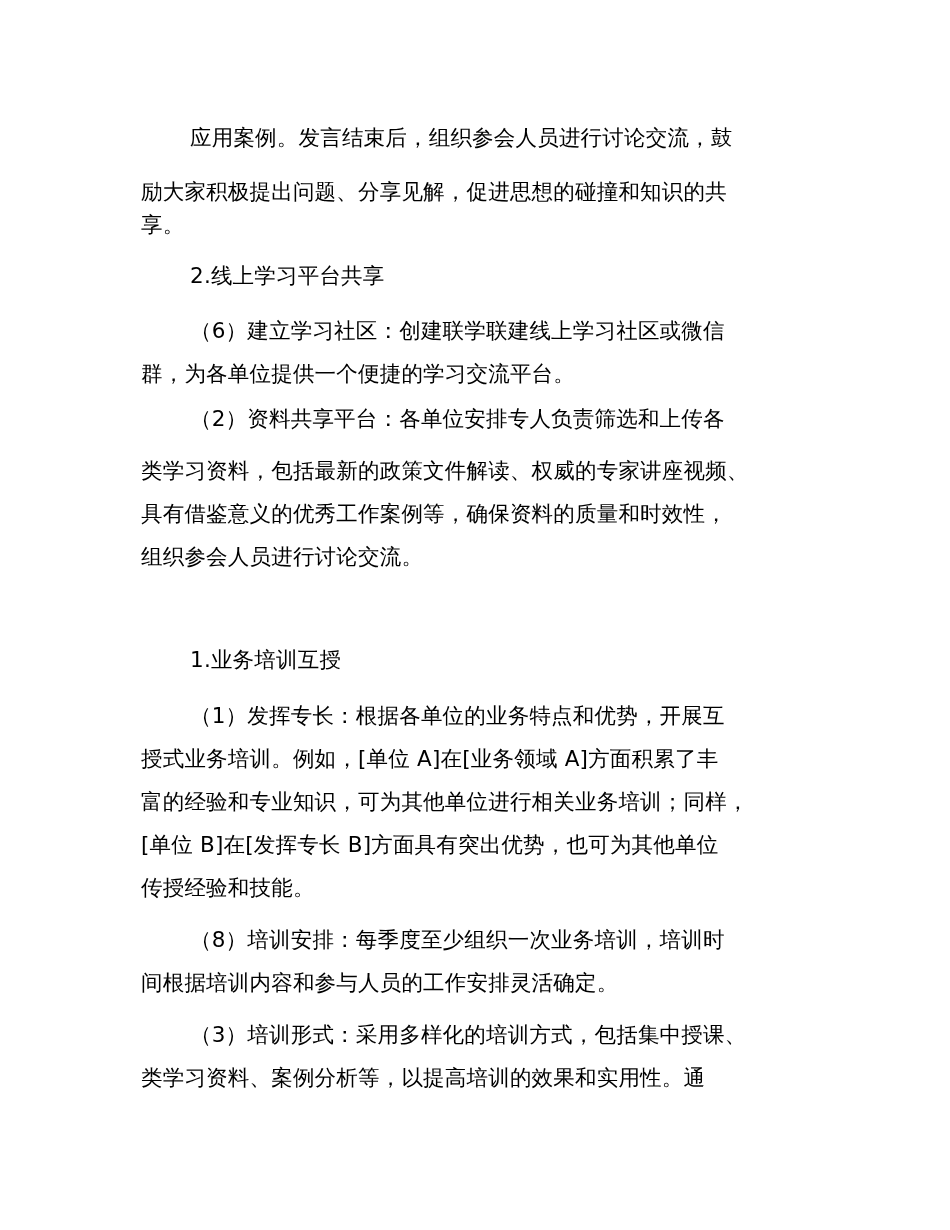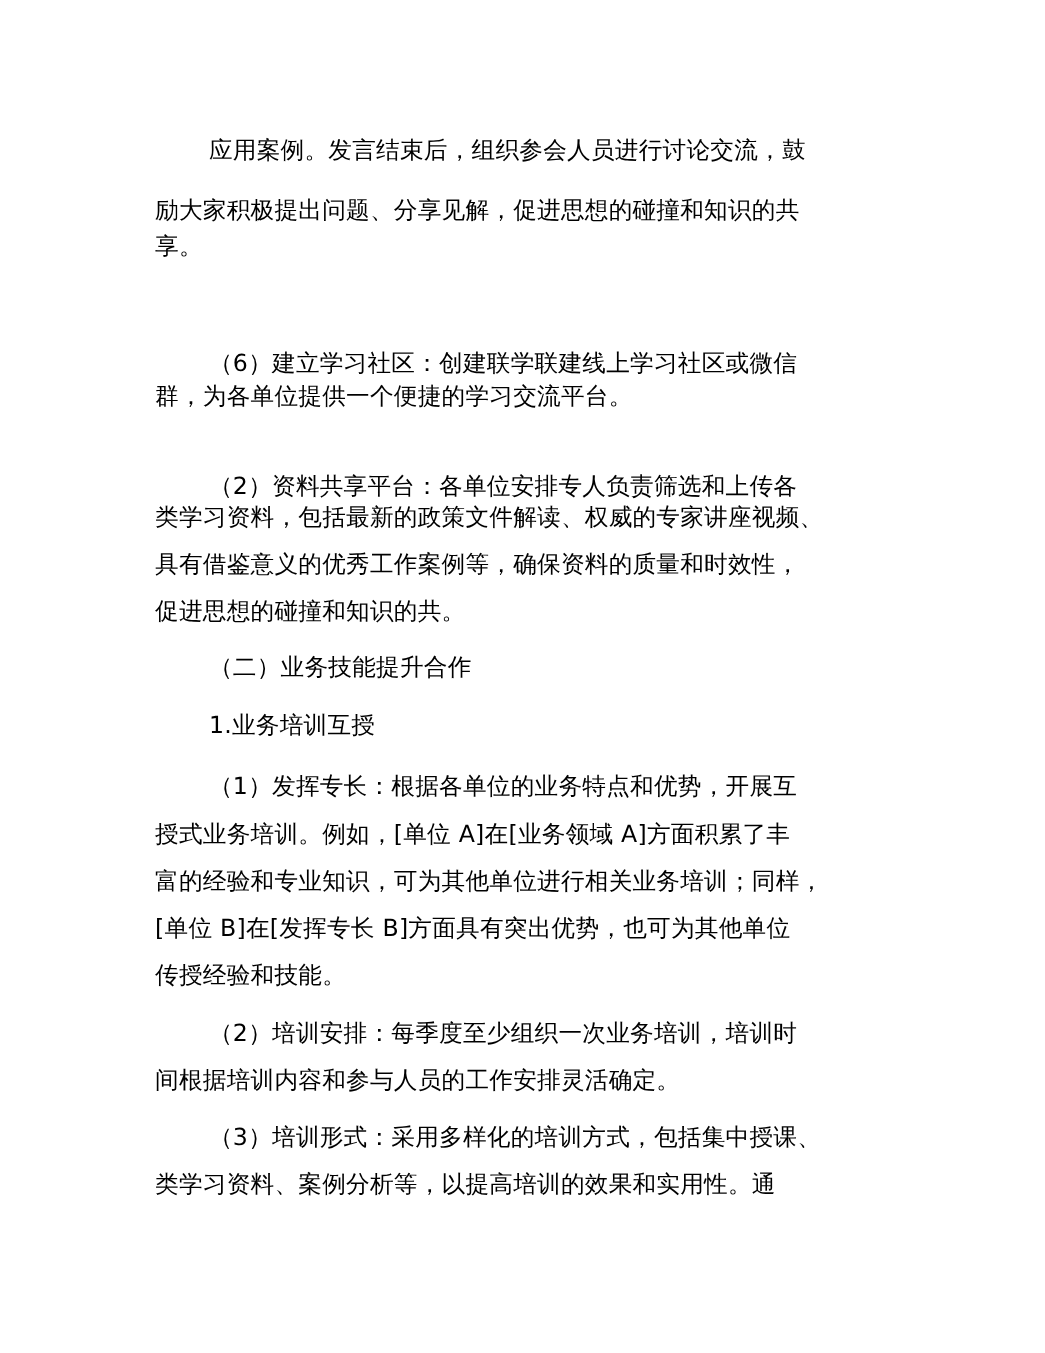--- a/index.html
+++ b/index.html
@@ -14,47 +14,47 @@
 <body>
 
 <div class="page">
 
   <div>
     <div class="line indent" style="top:123px">应用案例。发言结束后，组织参会人员进行讨论交流，鼓</div>
     <div class="line" style="top:177px">励大家积极提出问题、分享见解，促进思想的碰撞和知识的共</div>
     <div class="line" style="top:210px">享。</div>
   </div>
 
+  <div class="line indent" style="top:261px">2.线上学习平台共享</div>
 
   <div>
     <div class="line indent" style="top:316px">（6）建立学习社区：创建联学联建线上学习社区或微信</div>
-    <div class="line" style="top:346px">群，为各单位提供一个便捷的学习交流平台。</div>
+    <div class="line" style="top:359px">群，为各单位提供一个便捷的学习交流平台。</div>
   </div>
 
   <div>
-    <div class="line indent" style="top:428px">（2）资料共享平台：各单位安排专人负责筛选和上传各</div>
+    <div class="line indent" style="top:404px">（2）资料共享平台：各单位安排专人负责筛选和上传各</div>
     <div class="line" style="top:456px">类学习资料，包括最新的政策文件解读、权威的专家讲座视频、</div>
     <div class="line" style="top:499px">具有借鉴意义的优秀工作案例等，确保资料的质量和时效性，</div>
-    <div class="line" style="top:542px">促进思想的碰撞和知识的共。</div>
+    <div class="line" style="top:542px">组织参会人员进行讨论交流。</div>
   </div>
 
-  <div class="line indent" style="top:593px">（二）业务技能提升合作</div>
 
   <div class="line indent" style="top:645px">1.业务培训互授</div>
 
   <div>
     <div class="line indent" style="top:701px">（1）发挥专长：根据各单位的业务特点和优势，开展互</div>
     <div class="line" style="top:744px">授式业务培训。例如，[单位 A]在[业务领域 A]方面积累了丰</div>
     <div class="line" style="top:787px">富的经验和专业知识，可为其他单位进行相关业务培训；同样，</div>
     <div class="line" style="top:830px">[单位 B]在[发挥专长 B]方面具有突出优势，也可为其他单位</div>
     <div class="line" style="top:873px">传授经验和技能。</div>
   </div>
 
   <div>
-    <div class="line indent" style="top:925px">（2）培训安排：每季度至少组织一次业务培训，培训时</div>
+    <div class="line indent" style="top:925px">（8）培训安排：每季度至少组织一次业务培训，培训时</div>
     <div class="line" style="top:968px">间根据培训内容和参与人员的工作安排灵活确定。</div>
   </div>
 
   <div>
     <div class="line indent" style="top:1020px">（3）培训形式：采用多样化的培训方式，包括集中授课、</div>
     <div class="line" style="top:1063px">类学习资料、案例分析等，以提高培训的效果和实用性。通</div>
   </div>
 </div>
 
 </body></html>

